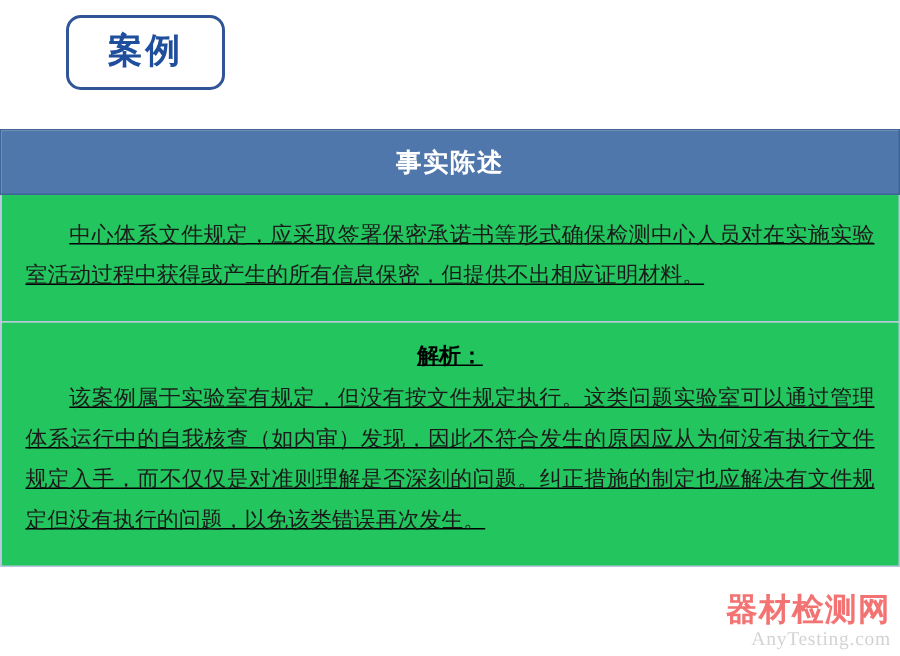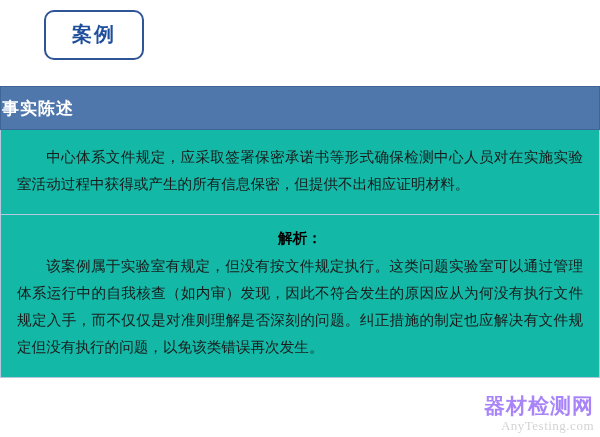--- a/index.html
+++ b/index.html
@@ -31,55 +31,56 @@
   .badge {
     display: inline-block;
     border: 2px solid #2f5597;
     border-radius: 10px;
     padding: 7px 26px 9px 26px;
     background: #ffffff;
   }
   .badge-text {
     font-family: "Liberation Serif", serif;
     font-weight: bold;
-    font-size: 20px;
+    font-size: 23px;
     line-height: 30px;
     color: #1f4e9c;
     letter-spacing: 2px;
     margin-top: 25px;
   }
 
   
   .doc-table {
     position: absolute;
     left: 0px;
     top: 86px;
     width: 600px;
     border-collapse: collapse;
   }
   .header-row td {
     background: #4f77ab;
     border: 1px solid #3f6596;
     height: 40px;
-    text-align: left;
+    text-align: center;
     vertical-align: middle;
   }
   .header-title {
     color: #ffffff;
     font-family: "Liberation Serif", serif;
     font-weight: bold;
     font-size: 17px;
     letter-spacing: 1px;
   }
 
   .body-row td {
-    background: #14b8a6;
+    background: #22c55e;
     border: 1px solid #b9c8de;
     padding: 14px 16px 16px 16px;
     vertical-align: top;
+    text-decoration: underline;
   }
   .body-row.second td {
     padding-top: 10px;
   }
 
   .para {
     font-family: "Liberation Serif", serif;
     font-size: 14.6px;
     line-height: 27px;
     color: #1a1a1a;
@@ -105,21 +106,21 @@
     right: 6px;
     bottom: 4px;
     text-align: right;
     pointer-events: none;
     user-select: none;
   }
   .wm-cn {
     font-family: "Liberation Serif", serif;
     font-size: 21px;
     font-weight: bold;
-    color: #8b5cf6;
+    color: #ef4444;
     opacity: 0.75;
     letter-spacing: 1px;
     display: block;
     line-height: 23px;
     margin-top: 20px;
   }
   .wm-en {
     font-family: "Liberation Serif", serif;
     font-size: 13px;
     color: #c9c9c9;

